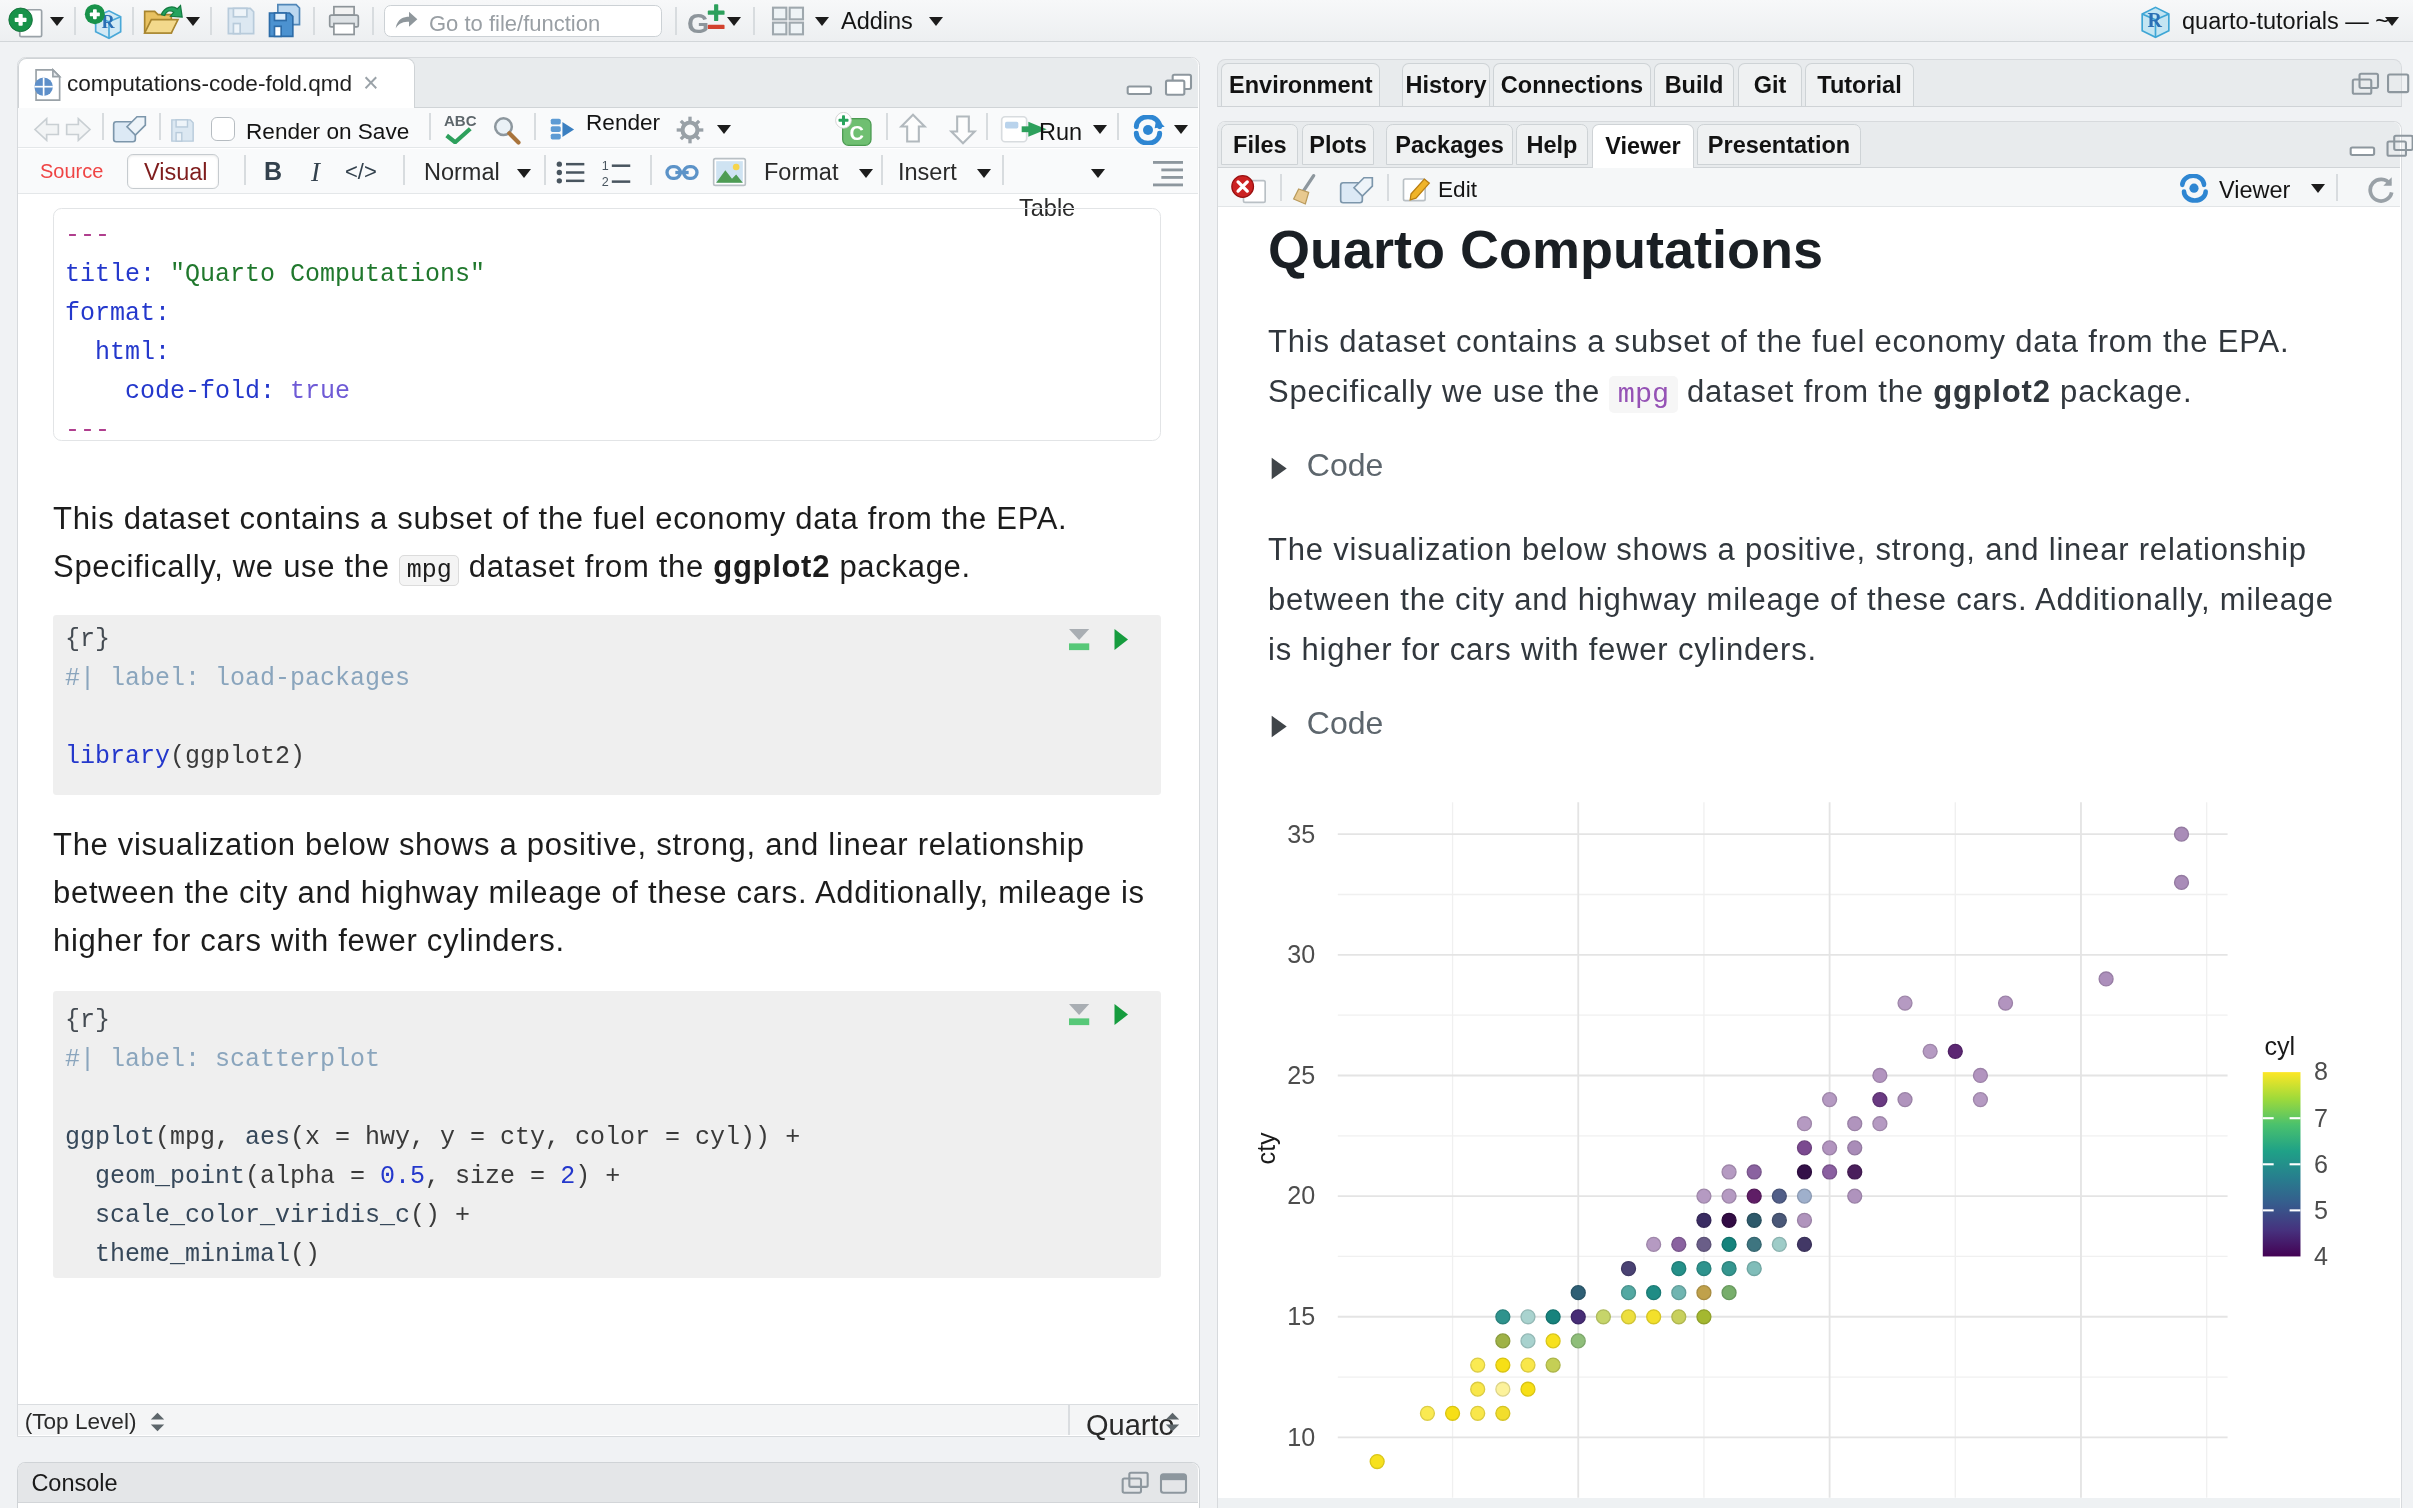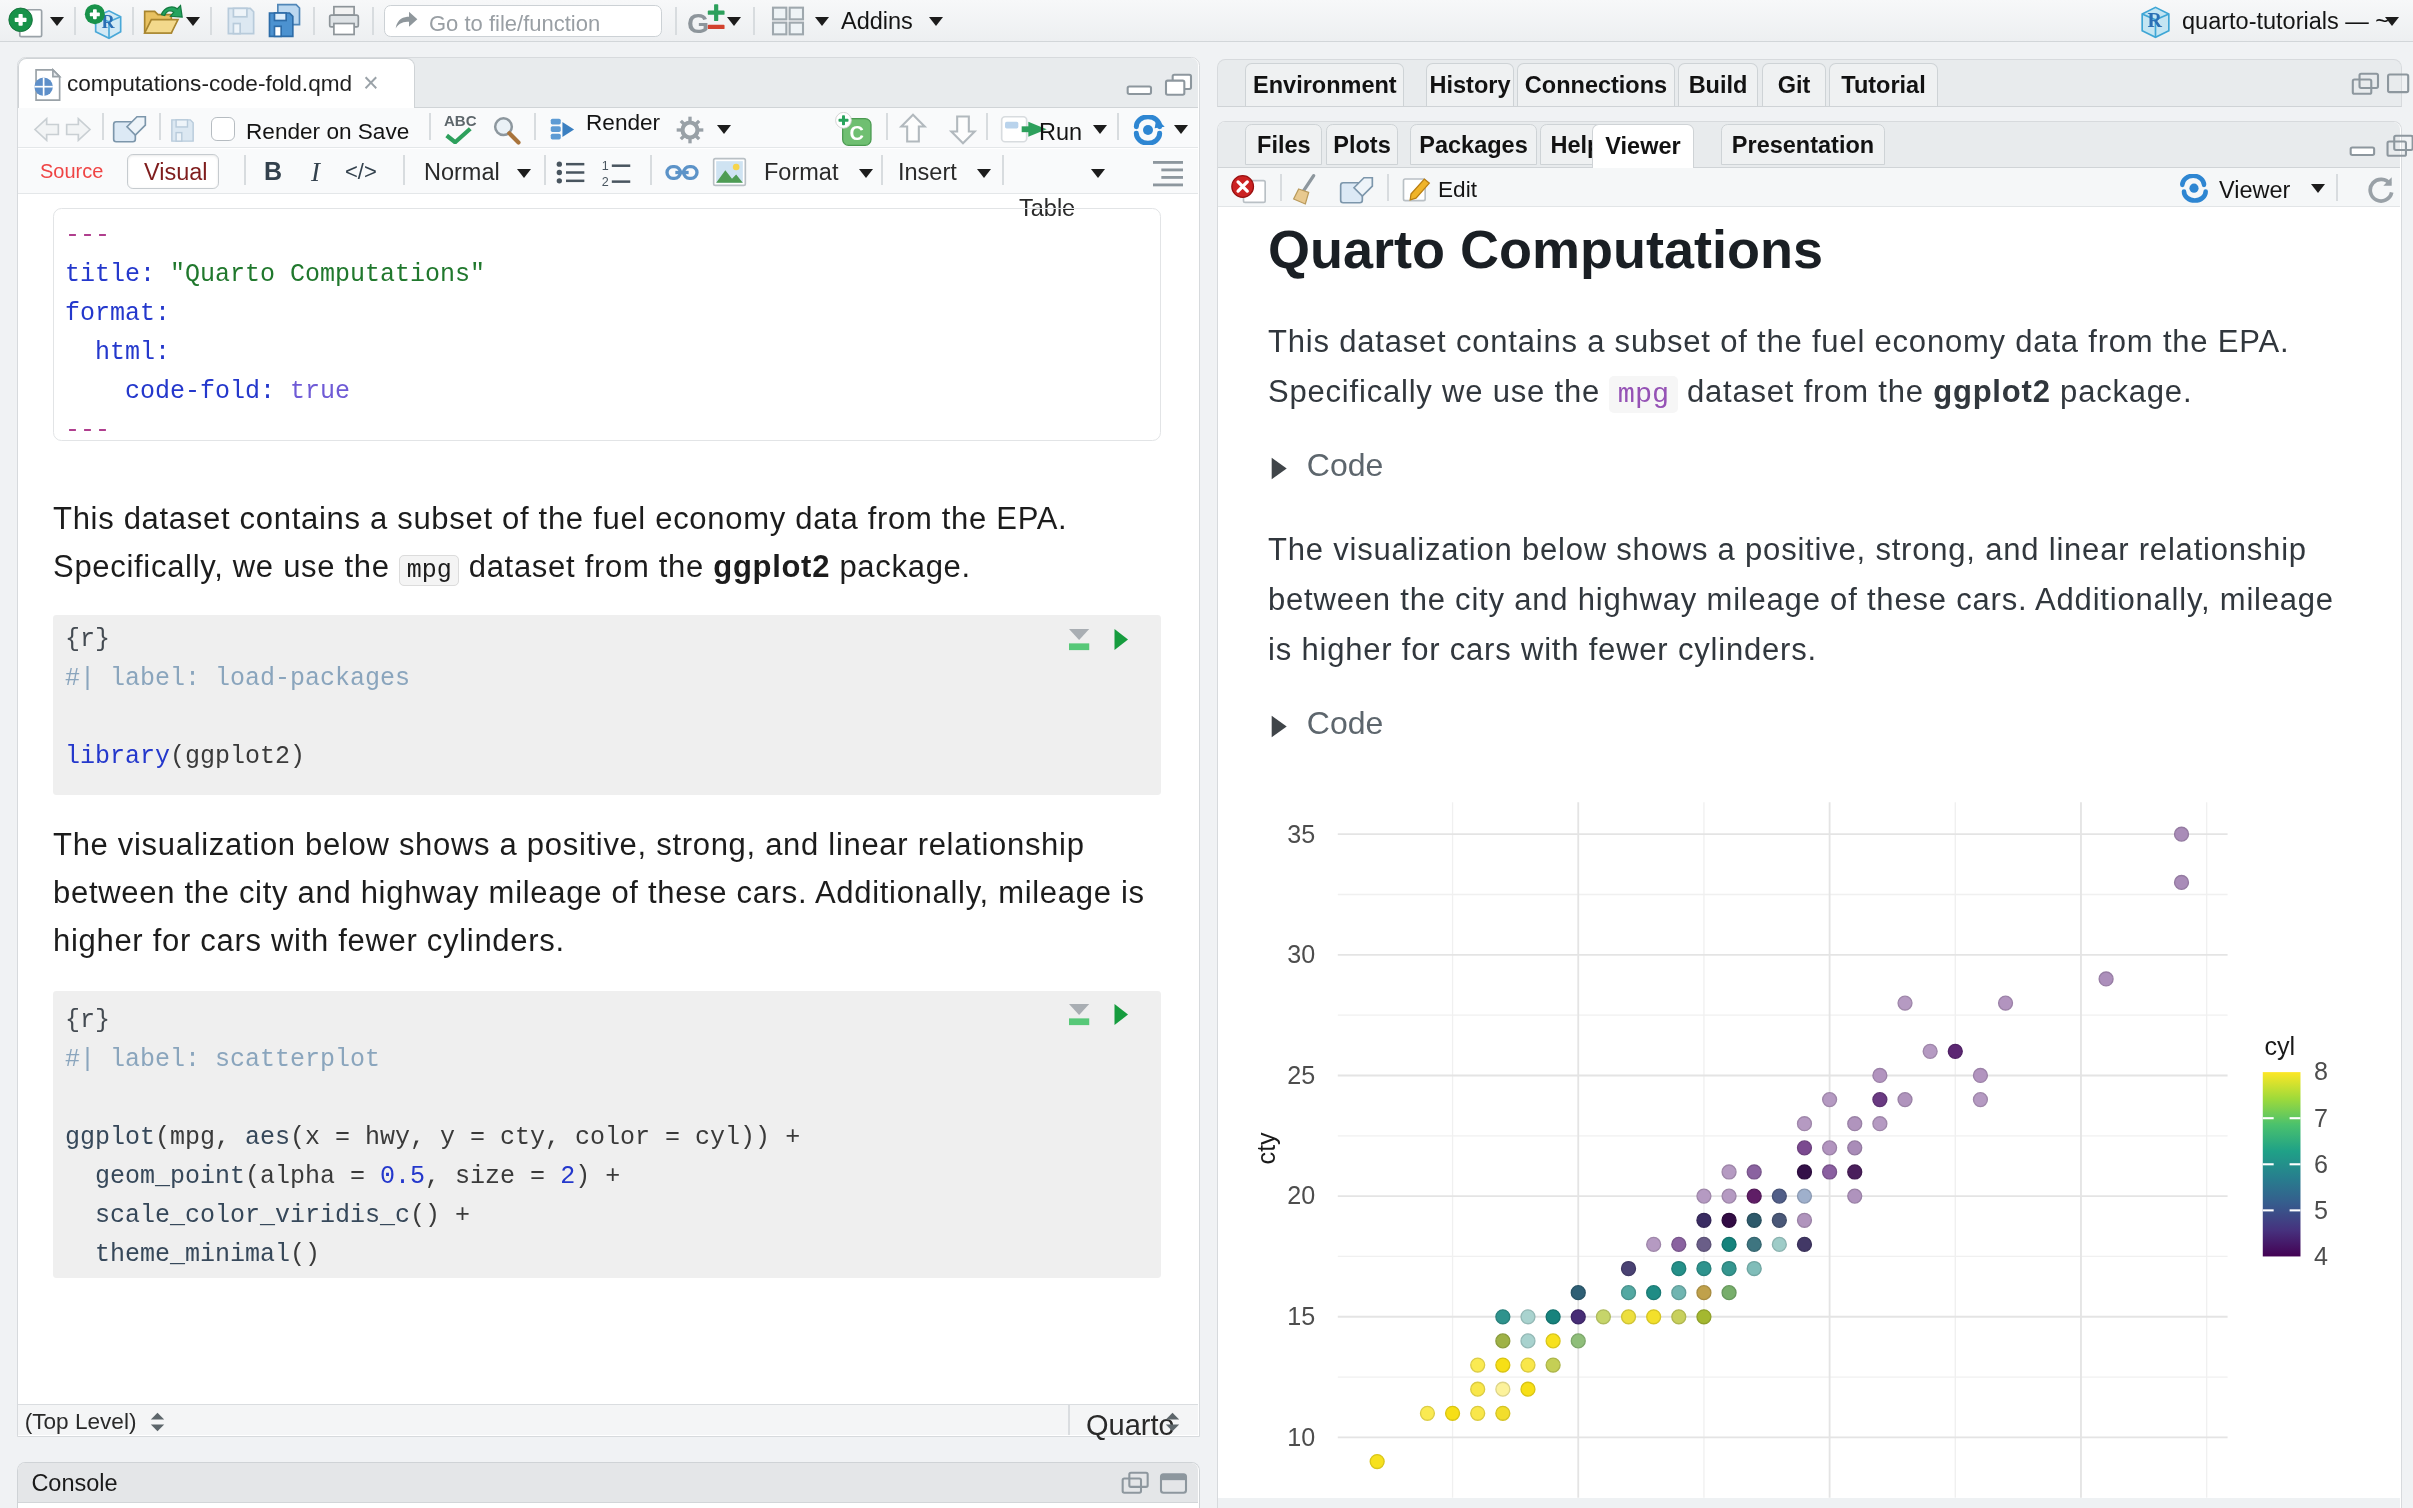--- a/index.html
+++ b/index.html
@@ -3,21 +3,21 @@
 <style>
 *{margin:0;padding:0;box-sizing:border-box;}
 html,body{width:2413px;height:1508px;overflow:hidden;}
 body{background:#f0f2f4;font-family:"Liberation Sans",sans-serif;position:relative;}
 .abs{position:absolute;}
 #topbar{left:0;top:0;width:2413px;height:42px;background:linear-gradient(#f7f8f9,#edeff1);border-bottom:1.7px solid #d2d6d9;}
 .sep{width:1.7px;background:#d8dcdf;top:6.7px;height:28.5px;}
 .ddarrow{width:0;height:0;border-left:7.5px solid transparent;border-right:7.5px solid transparent;border-top:9.2px solid #1c1c1c;}
 .tabstrip{background:#e8ebed;border-bottom:1.7px solid #d0d4d7;}
 .chunk{background:#efefef;border-radius:3.4px;}
-.rtab{border:1.7px solid #ced3d6;background:#eff1f2;border-radius:6.7px 6.7px 0 0;color:#121212;font-weight:700;font-size:23.5px;margin-left:24px;}
+.rtab{border:1.7px solid #ced3d6;background:#eff1f2;border-radius:6.7px 6.7px 0 0;color:#121212;font-weight:700;font-size:23.5px;}
 .c-yaml{color:#b03e8e;}
 .c-key{color:#2438cc;}
 .c-str{color:#20782d;}
 .c-true{color:#6f5bd6;}
 .c-com{color:#8aa5bd;}
 .c-fn{color:#36485a;}
 .c-num{color:#2438cc;}
 .c-plain{color:#3a3a3a;}
 code.inl{font-family:"Liberation Mono",monospace;background:#f4f4f4;border:0.8px solid #dcdcdc;border-radius:5px;padding:0px 6.7px;font-size:25px;letter-spacing:0;}
 #vtitle{font-size:54px;font-weight:700;color:#1a1f24;}

